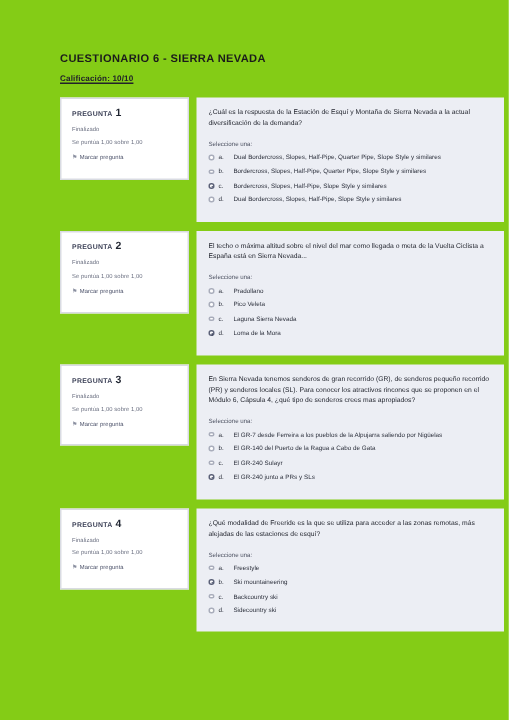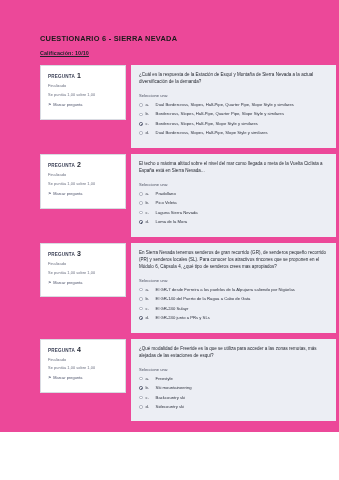--- a/index.html
+++ b/index.html
@@ -6,22 +6,22 @@
   body{
     width:339px;height:480px;
     background:#ffffff;
     font-family:"Liberation Sans", sans-serif;
     overflow:hidden;
     position:relative;
     -webkit-font-smoothing:antialiased;
   }
   .page{
     position:absolute;
-    left:0;top:0;width:339px;height:432px;
-    background:#ec4899;
+    left:0;top:0;width:339px;height:480px;
+    background:#84cc16;
     box-sizing:border-box;
   }
   .doc{
     position:absolute;
     left:40px;top:34px;width:296px;
   }
   .doc-title{
     font-size:7.4px;
     font-weight:bold;
     letter-spacing:.25px;

